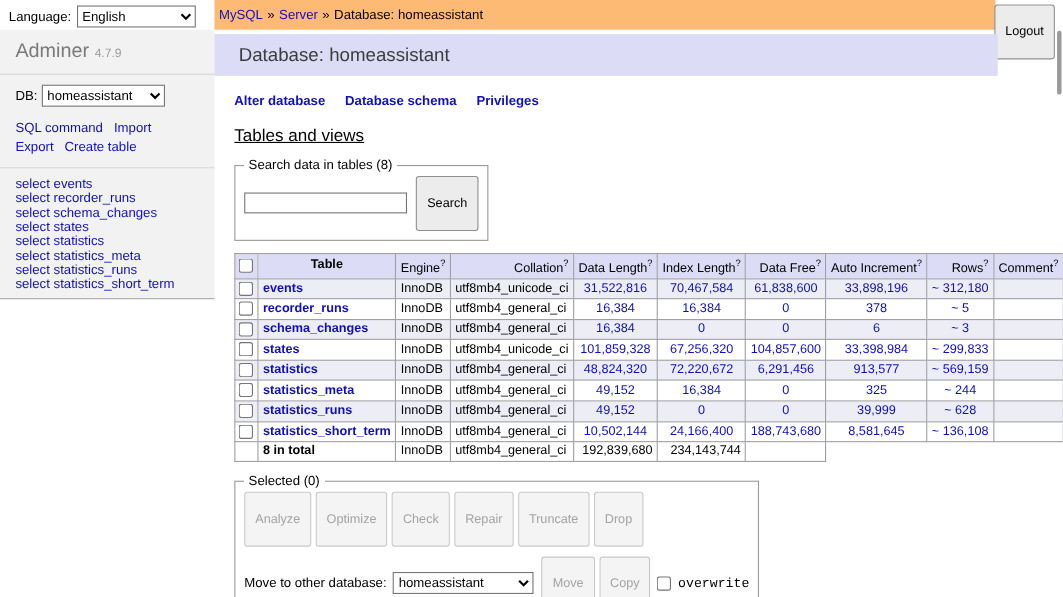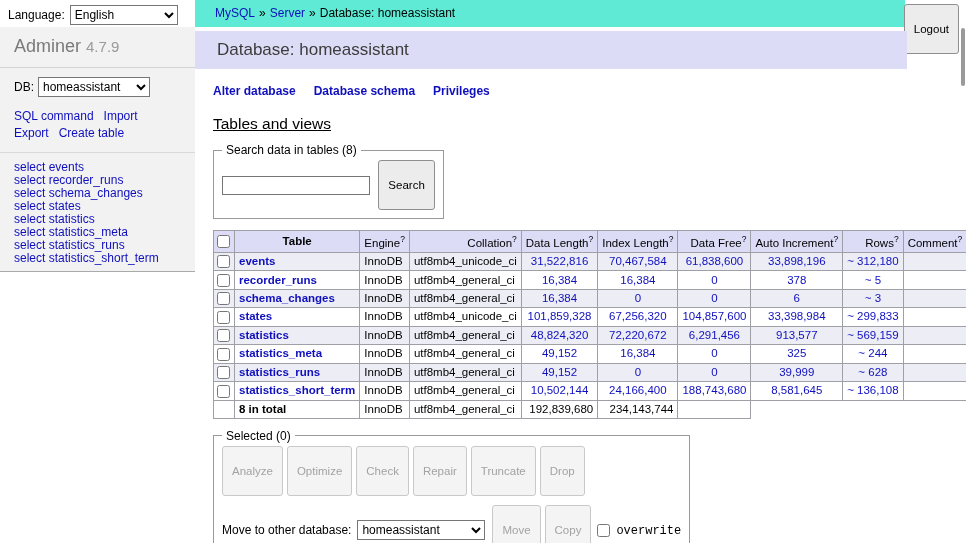--- a/index.html
+++ b/index.html
@@ -10,21 +10,21 @@
     font-family:"Liberation Sans", sans-serif; font-size:12px; color:#000; background:#fff;
   }
   a { color:#0f0fbe; text-decoration:none; cursor:pointer; }
 
   
   .lang-row { position:absolute; top:0; left:0; width:195px; height:27px; padding:5px 0 0 8px; background:#fff; }
   .lang-row label { margin-right:5px; }
   .lang-row select { font-size:12px; width:108px; }
   .breadcrumb {
     position:absolute; top:0; left:195px; width:710px; height:27px;
-    background:#5eead4; padding:6px 20px; white-space:nowrap; overflow:hidden;
+    background:#fdba74; padding:6px 4px; white-space:nowrap; overflow:hidden;
   }
   .breadcrumb .sep { color:#000; margin:0 4px; }
   .logout-wrap { position:absolute; top:4px; right:7px; }
 
   
   button {
     font-family:"Liberation Sans", sans-serif; font-size:11.5px;
     background:#ececec; border:1px solid #8f8f8f; border-radius:3px;
     padding:18px 9px; color:#000; cursor:pointer;
   }
@@ -35,21 +35,21 @@
 
   
   .sidebar {
     position:absolute; top:27px; left:0; width:195px;
     background:#f2f2f2; border-bottom:1px solid #aaa;
   }
   .sidebar h1 {
     margin:0; padding:9px 14px 10px; font-size:18px; font-weight:normal;
     color:#7a7a7a; border-bottom:1px solid #d4d4d4;
   }
-  .sidebar h1 .ver { font-size:15px; color:#9a9a9a; margin-left:5px; }
+  .sidebar h1 .ver { font-size:11px; color:#9a9a9a; margin-left:5px; }
   .db-form { padding:9px 14px 8px; }
   .db-form select { width:112px; font-size:12px; margin-left:4px; }
   .menu-links { margin:0; padding:3px 14px 10px; border-bottom:1px solid #d9d9d9; }
   .menu-links a { margin-right:10px; line-height:17px; display:inline-block; }
   .tables-list { padding:8px 14px 6px; }
   .tables-list a { display:block; line-height:13px; font-size:12px; }
 
   
   .main { position:absolute; top:27px; left:195px; width:712px; }
   h2.db-title {

